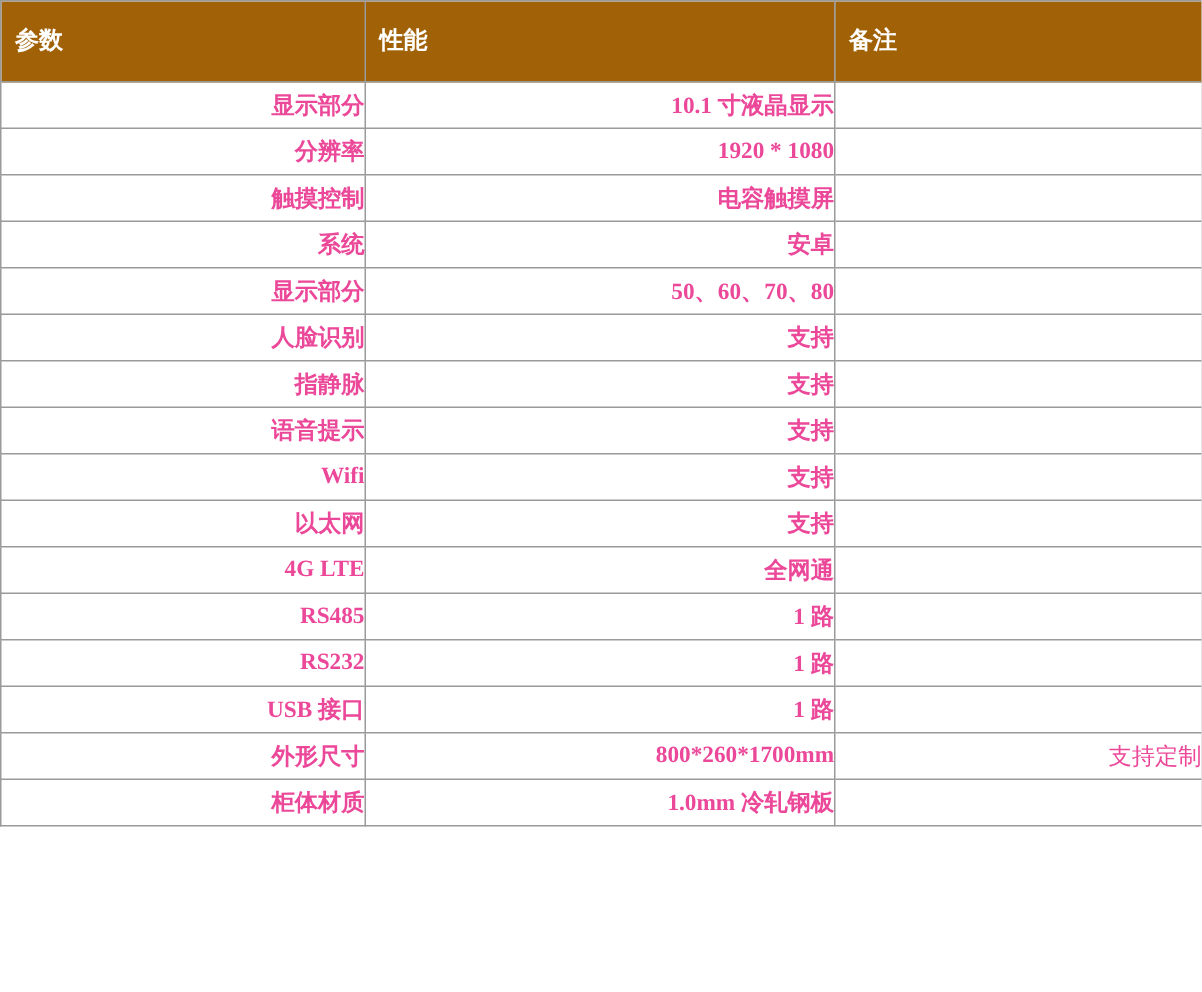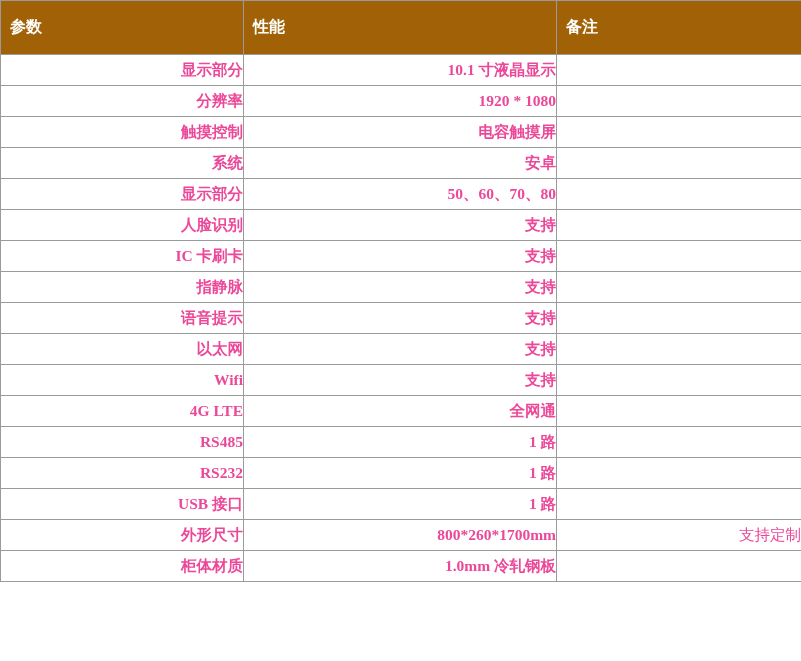--- a/index.html
+++ b/index.html
@@ -108,41 +108,36 @@
         <td class="param">显示部分</td>
         <td class="perf">50、60、70、80</td>
         <td class="note"></td>
       </tr>
       <tr>
         <td class="param">人脸识别</td>
         <td class="perf">支持</td>
         <td class="note"></td>
       </tr>
       <tr>
-        <td class="param">IC 卡刷卡</td>
-        <td class="perf">支持</td>
-        <td class="note"></td>
-      </tr>
-      <tr>
         <td class="param">指静脉</td>
         <td class="perf">支持</td>
         <td class="note"></td>
       </tr>
       <tr>
         <td class="param">语音提示</td>
         <td class="perf">支持</td>
         <td class="note"></td>
       </tr>
       <tr>
-        <td class="param">以太网</td>
+        <td class="param mono">Wifi</td>
         <td class="perf">支持</td>
         <td class="note"></td>
       </tr>
       <tr>
-        <td class="param mono">Wifi</td>
+        <td class="param">以太网</td>
         <td class="perf">支持</td>
         <td class="note"></td>
       </tr>
       <tr>
         <td class="param mono">4G LTE</td>
         <td class="perf">全网通</td>
         <td class="note"></td>
       </tr>
       <tr>
         <td class="param mono">RS485</td>

